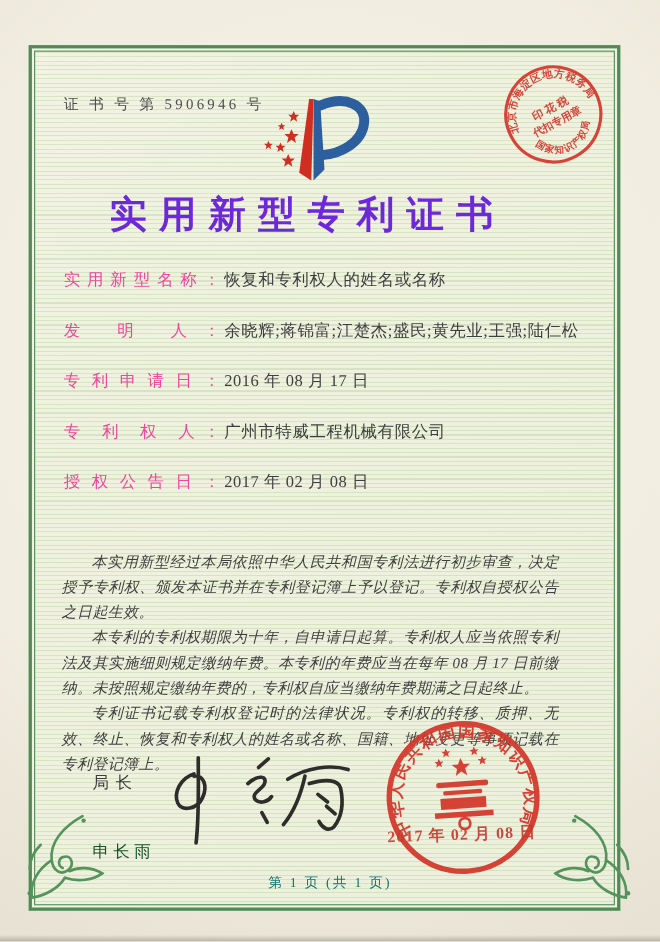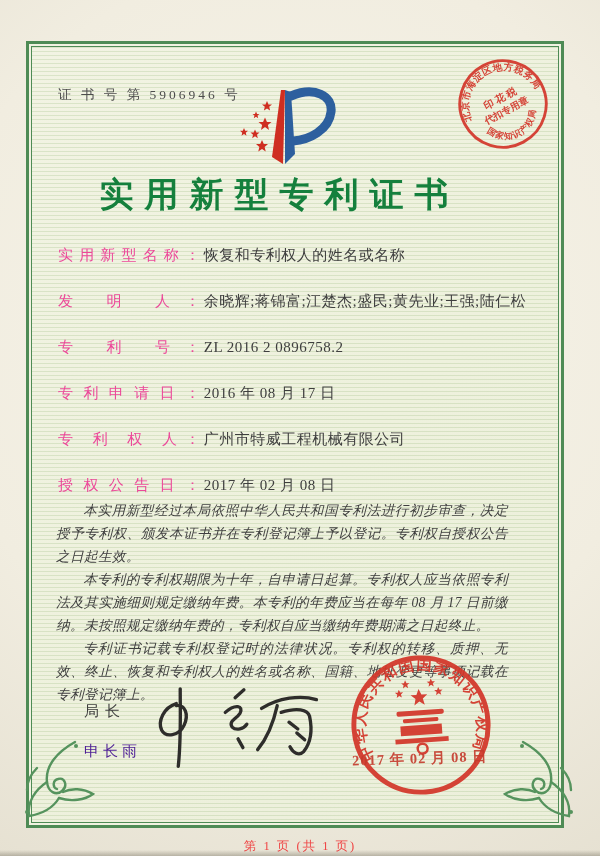--- a/index.html
+++ b/index.html
@@ -24,40 +24,40 @@
       linear-gradient(135deg,#f2f3e3 0%, #eef1dd 55%, #ecefdb 100%);
   }
   
   .cert-number{
     position:absolute;left:58px;top:86px;font-size:13.5px;color:#4d4d4d;
     letter-spacing:3px;
   }
   .cnipa-logo{position:absolute;left:231px;top:84px;width:112px;height:86px;}
   .cert-title{
     position:absolute;left:0;top:172px;width:548px;text-align:center;
-    font-size:34px;font-weight:700;color:#15803d;letter-spacing:11px;text-indent:11px;
+    font-size:34px;font-weight:700;color:#6d28d9;letter-spacing:11px;text-indent:11px;
   }
   .fields{position:absolute;left:58px;top:247px;width:460px;}
   .field-row{margin-bottom:29px;font-size:15px;color:#3e3e3e;line-height:17px;white-space:nowrap;}
   .field-label{
     display:inline-block;width:142px;text-align:justify;text-align-last:justify;
     color:#ec4899;vertical-align:top;
   }
   .field-value{letter-spacing:.5px;}
   .legal{position:absolute;left:56px;top:499px;width:452px;font-family:Liberation Serif, serif;}
   .legal p{
     margin:0;padding:0;font-size:13.6px;line-height:23px;color:#3f3f3f;
     text-indent:2em;font-style:italic;letter-spacing:.4px;text-align:justify;
   }
   .sig-title{position:absolute;left:84px;top:702px;font-size:15px;color:#3c3c3c;letter-spacing:6px;}
-  .sig-name{position:absolute;left:84px;top:742px;font-size:15px;color:#4c1d95;letter-spacing:4px;}
+  .sig-name{position:absolute;left:84px;top:765px;font-size:15px;color:#14532d;letter-spacing:4px;}
   .sig-hand{position:absolute;left:146px;top:682px;width:188px;height:98px;}
   .page-footer{
-    position:absolute;left:0;top:838px;width:600px;text-align:center;
-    font-size:12.5px;color:#ef4444;letter-spacing:2px;
+    position:absolute;left:0;top:794px;width:600px;text-align:center;
+    font-size:12.5px;color:#0f766e;letter-spacing:2px;
   }
   
   .tax-seal{position:absolute;left:455px;top:56px;width:96px;height:96px;
     transform:rotate(-28deg);opacity:.92;}
   .sipo-seal{position:absolute;left:347px;top:651px;width:148px;height:148px;
     transform:rotate(-4deg);opacity:.93;}
   .seal-date{
     position:absolute;left:352px;top:749px;width:150px;font-size:14.5px;font-weight:700;
     color:#c53a2c;letter-spacing:1px;transform:rotate(-2deg);opacity:.9;white-space:nowrap;
   }
@@ -93,24 +93,20 @@
 <div class="cert-title">实用新型专利证书</div>
 
 <div class="fields">
   <div class="field-row">
     <span class="field-label">实用新型名称：</span>
     <span class="field-value">恢复和专利权人的姓名或名称</span>
   </div>
   <div class="field-row">
     <span class="field-label">发 明 人：</span>
     <span class="field-value">余晓辉;蒋锦富;江楚杰;盛民;黄先业;王强;陆仁松</span>
-  </div>
-  <div class="field-row">
-    <span class="field-label">专 利 号：</span>
-    <span class="field-value">ZL 2016 2 0896758.2</span>
   </div>
   <div class="field-row">
     <span class="field-label">专利申请日：</span>
     <span class="field-value">2016 年 08 月 17 日</span>
   </div>
   <div class="field-row">
     <span class="field-label">专 利 权 人：</span>
     <span class="field-value">广州市特威工程机械有限公司</span>
   </div>
   <div class="field-row">

